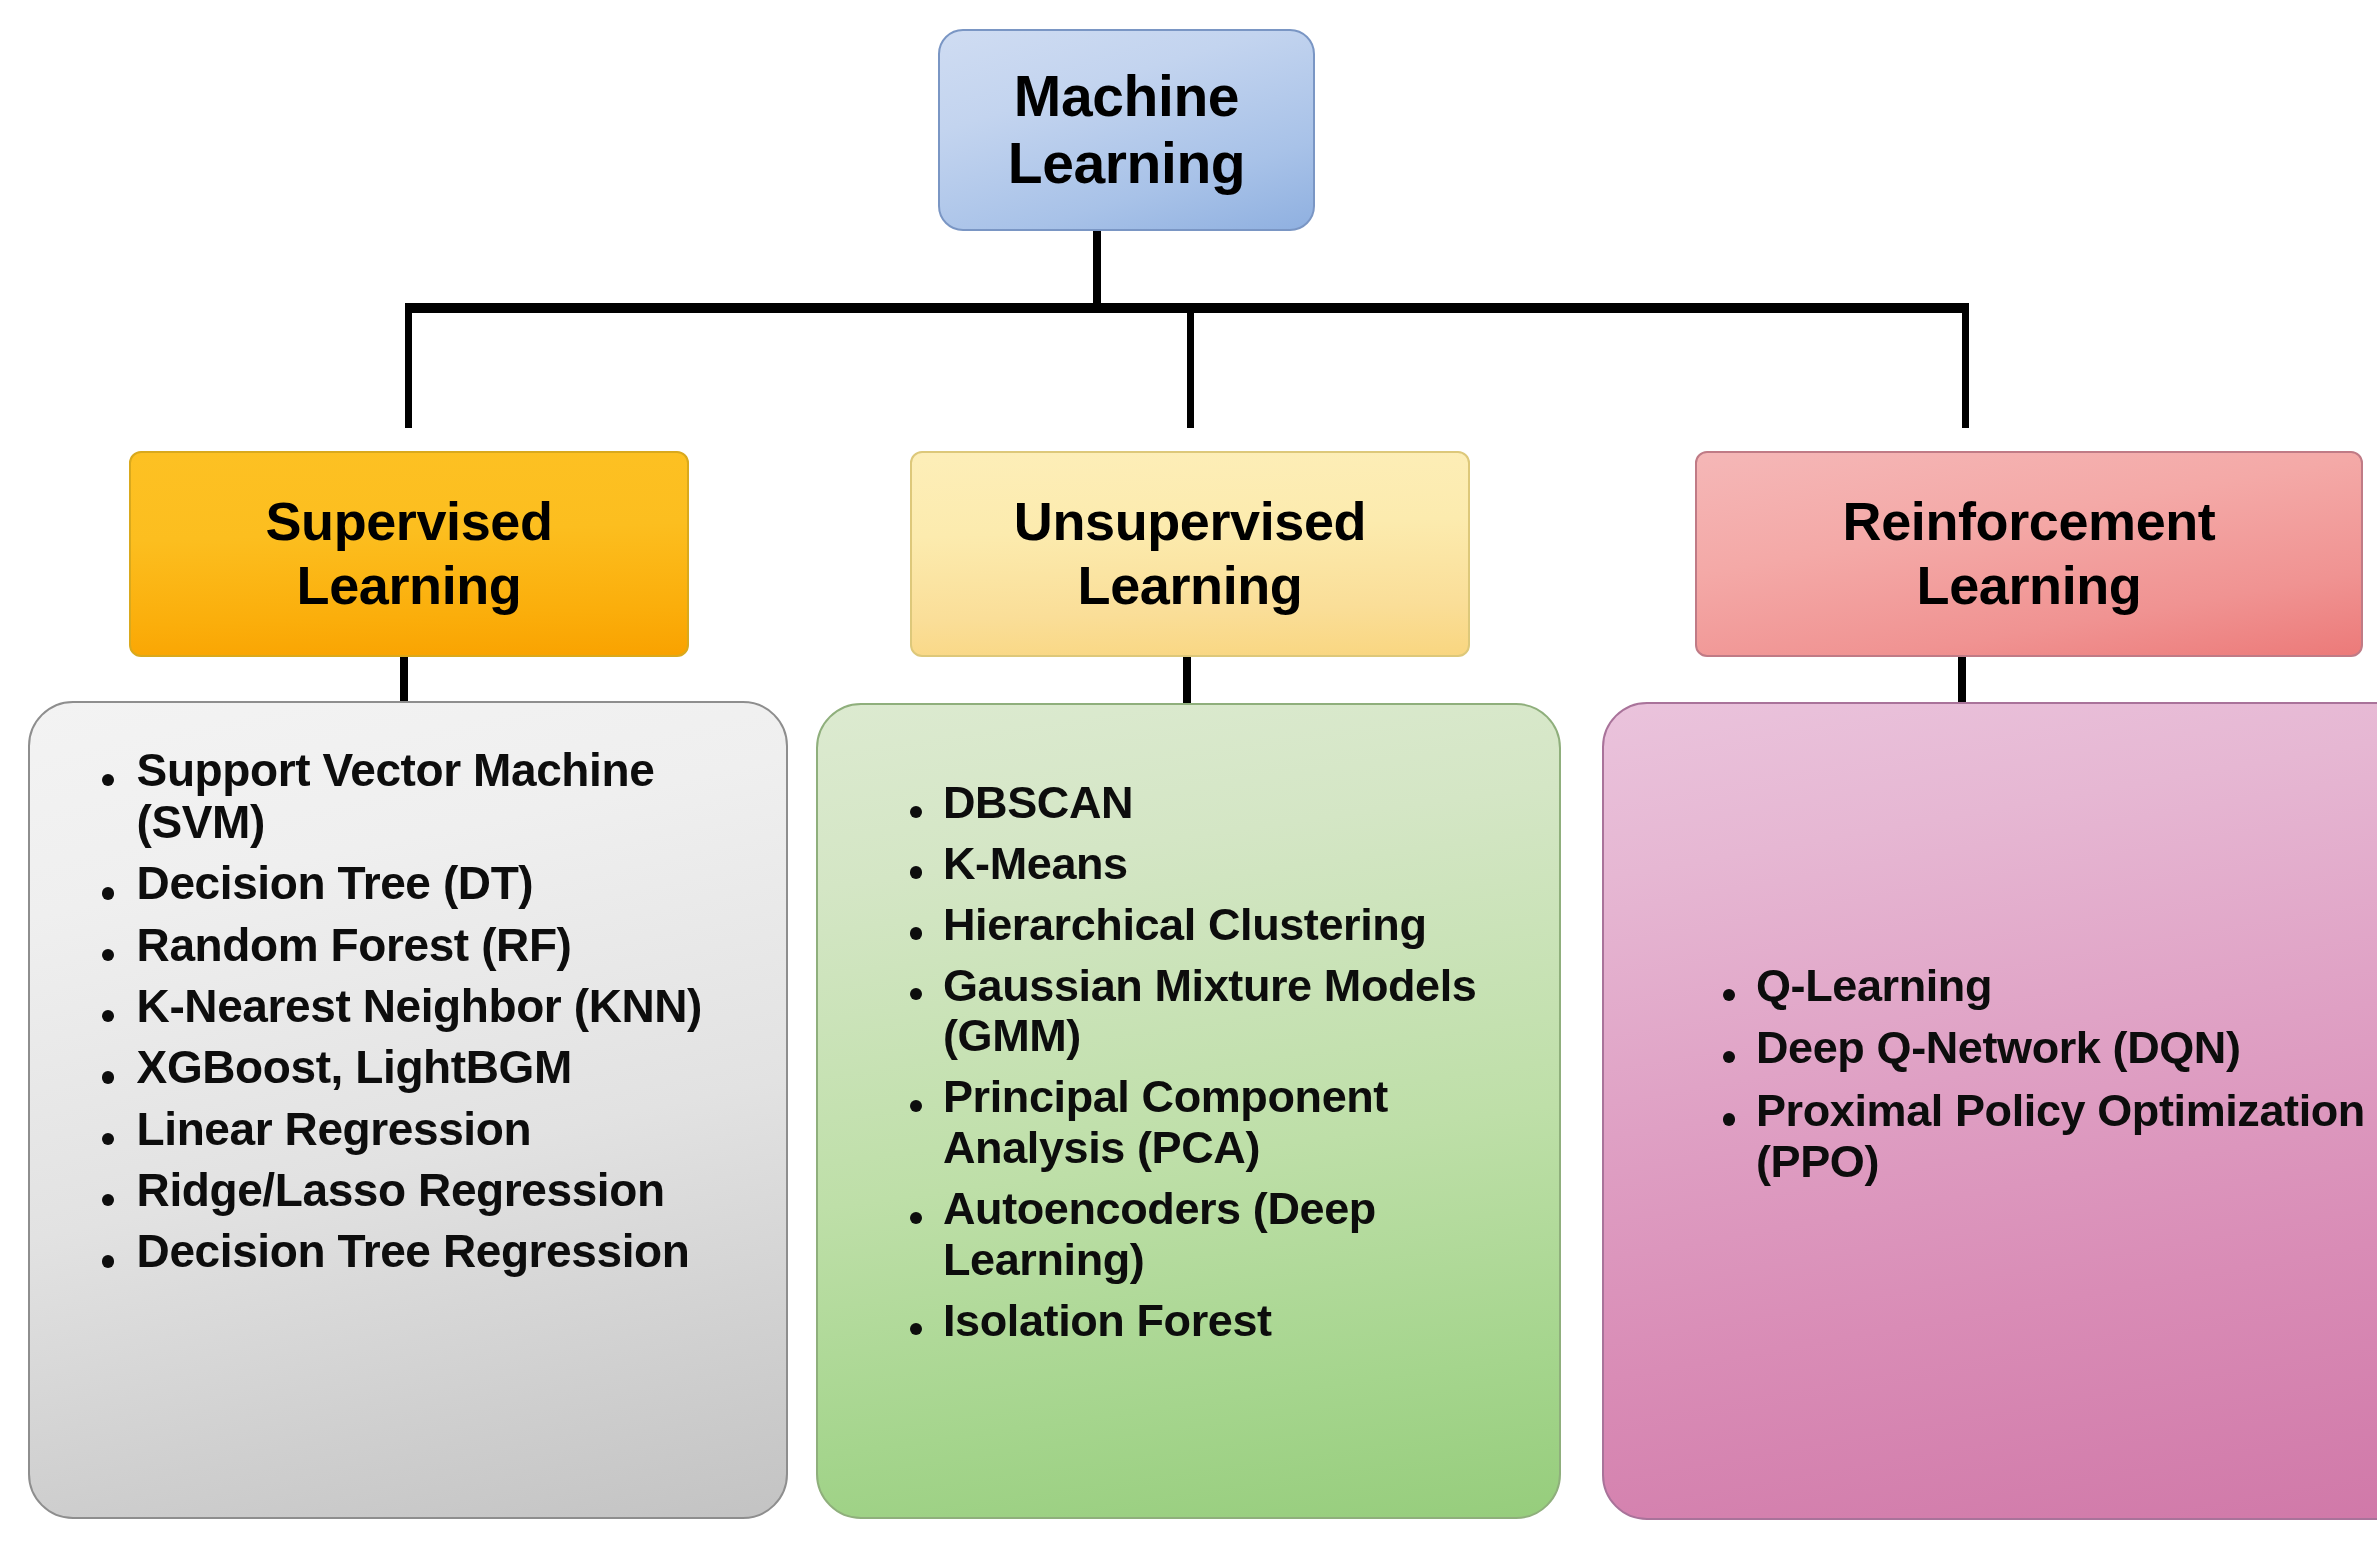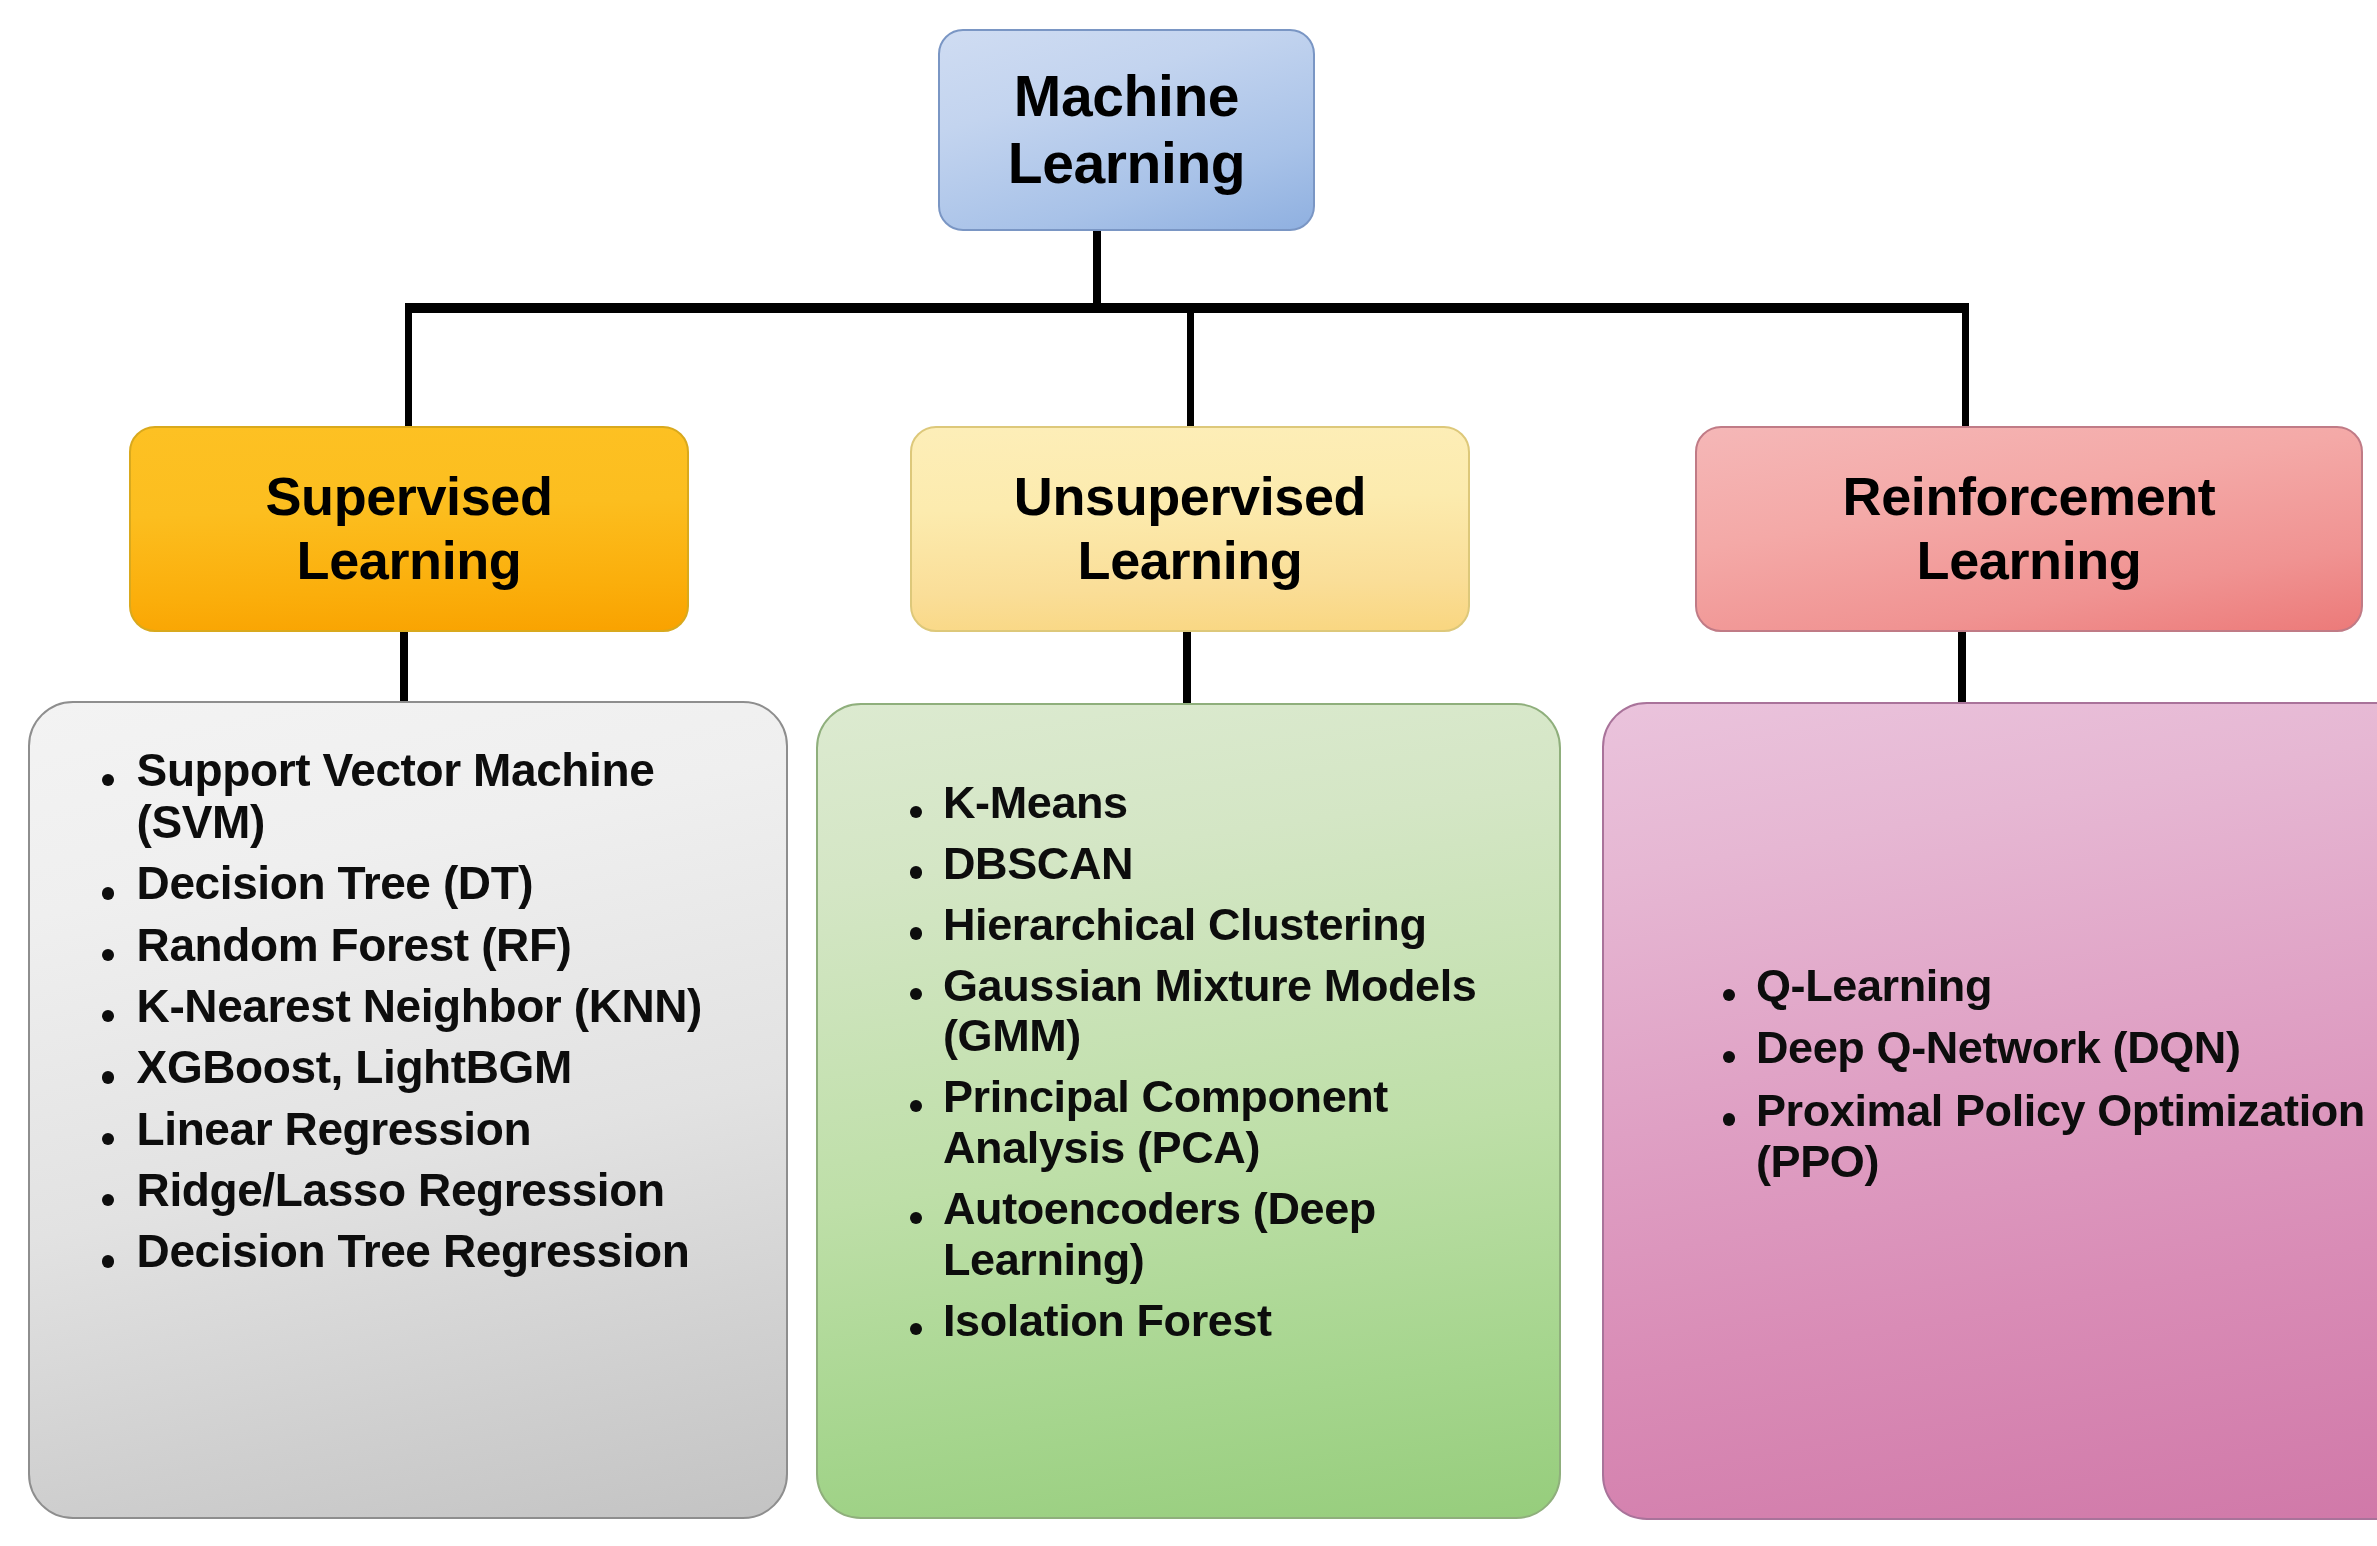--- a/index.html
+++ b/index.html
@@ -49,21 +49,22 @@
     height: 202px;
     border-radius: 25px;
     border: 2.2px solid #7a96c4;
     background: linear-gradient(163deg, #cfdcf2 0%, #c3d4ef 32%, #a8c2e8 72%, #8fb0e0 100%);
   }
   #node-root .node-title { font-size: 57px; }
 
   
   .cat {
     height: 206px;
-    border-radius: 26px;
+    border-radius: 12px;
+    margin-top: 25px;
   }
   .cat .node-title { font-size: 54px; }
 
   #node-supervised {
     left: 129px;
     top: 426px;
     width: 560px;
     border: 2.2px solid #d9a91d;
     background: linear-gradient(178deg, #fdc123 0%, #fcbe1f 40%, #fbae0b 78%, #f9a200 100%);
   }
@@ -215,22 +216,22 @@
         <li>K-Nearest Neighbor (KNN)</li>
         <li>XGBoost, LightBGM</li>
         <li>Linear Regression</li>
         <li>Ridge/Lasso Regression</li>
         <li>Decision Tree Regression</li>
       </ul>
   </div>
 
   <div class="listbox" id="box-unsupervised">
     <ul>
+        <li>DBSCAN</li>
         <li>K-Means</li>
-        <li>DBSCAN</li>
         <li>Hierarchical Clustering</li>
         <li>Gaussian Mixture Models (GMM)</li>
         <li>Principal Component Analysis (PCA)</li>
         <li>Autoencoders (Deep Learning)</li>
         <li>Isolation Forest</li>
       </ul>
   </div>
 
   <div class="listbox" id="box-reinforcement">
     <ul>

